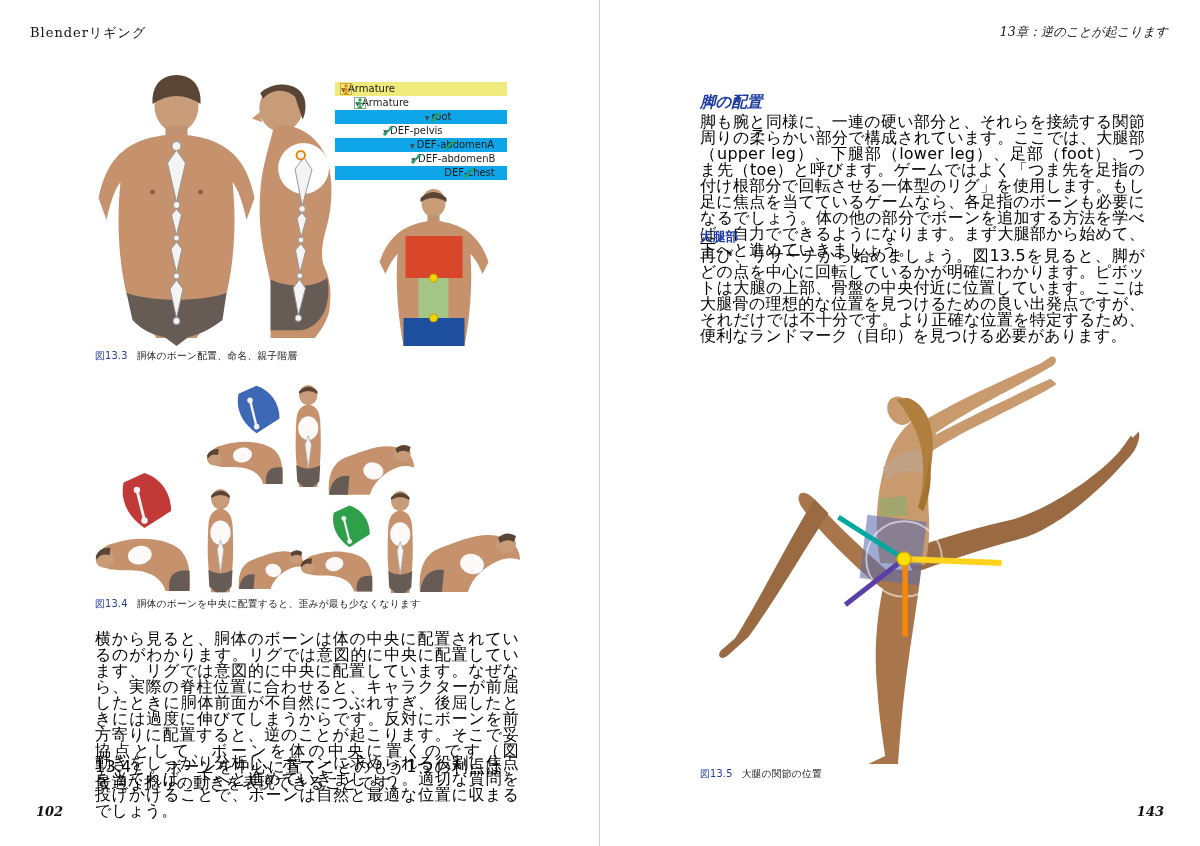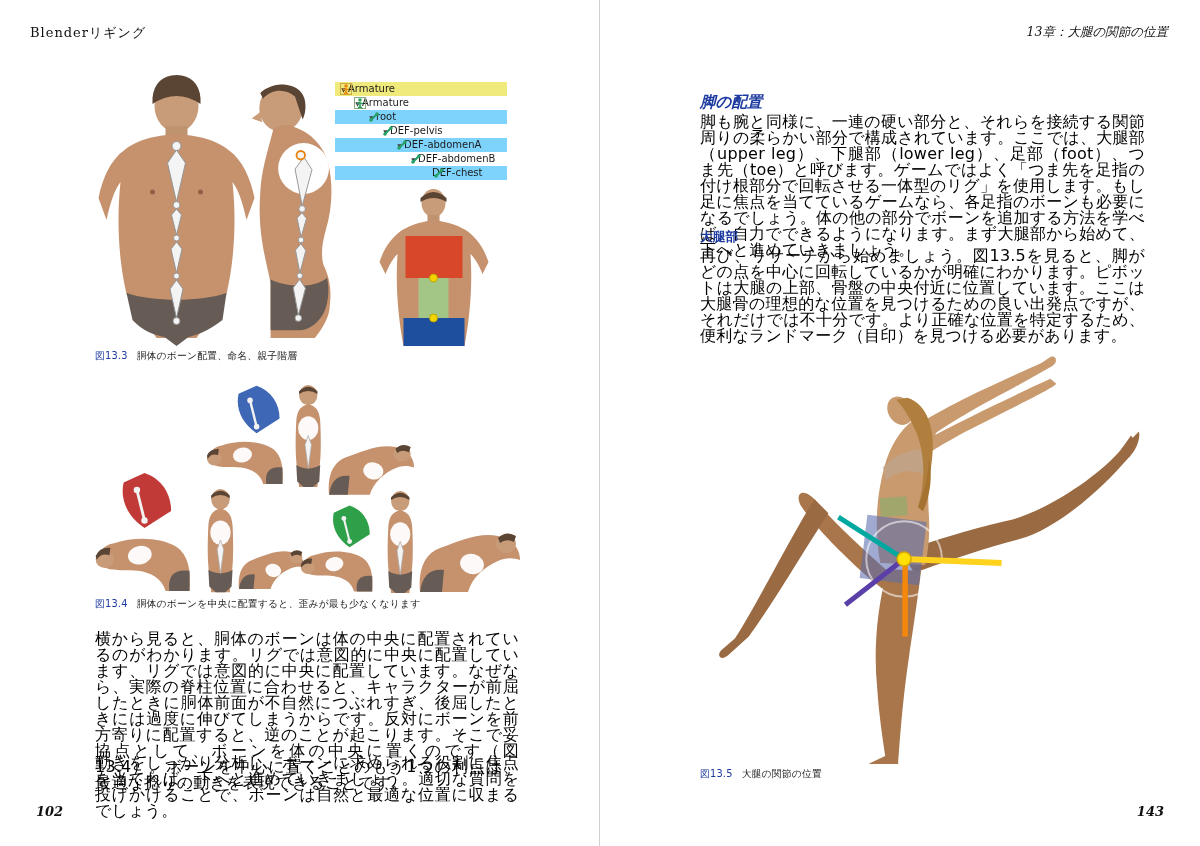--- a/index.html
+++ b/index.html
@@ -19,21 +19,21 @@
 
   .sec-heading{position:absolute;left:700px;top:92px;font-size:15.5px;font-weight:bold;font-style:italic;color:var(--heading-blue,#1c3aa0);}
   .sub-heading{position:absolute;left:700px;top:229px;font-size:12.8px;font-weight:bold;color:var(--heading-blue,#1c3aa0);}
 
   
   .fig133{position:absolute;left:95px;top:68px;width:412px;height:280px;}
   .fig133 svg{position:absolute;}
   .outliner{position:absolute;left:240px;top:14px;width:172px;height:98px;background:#fff;
             font-size:10px;color:#1b1b1b;}
   .ol-row{height:14px;display:flex;align-items:center;white-space:nowrap;}
-  .ol-row.stripe{background:#7dd3fc;}
+  .ol-row.stripe{background:#0ea5e9;justify-content:center;}
   .ol-row.hl{background:var(--outliner-highlight,#f0e97c);}
   .ol-tri{font-size:6px;color:#444;width:9px;text-align:center;flex:0 0 auto;}
   .ol-ic{width:12px;height:12px;margin:0 3px 0 1px;flex:0 0 auto;}
   .ol-label{line-height:14px;}
 
   
   .fig134{position:absolute;left:92px;top:376px;width:430px;height:218px;}
   
   .fig135{position:absolute;left:703px;top:348px;width:438px;height:416px;}
 </style>
@@ -223,21 +223,21 @@
       <span class="fig-label">図13.4</span><span>胴体のボーンを中央に配置すると、歪みが最も少なくなります</span>
     </div>
 
     <p class="bodytext" style="left:95px;top:631px;width:424px;margin:0">横から見ると、胴体のボーンは体の中央に配置されているのがわかります。リグでは意図的に中央に配置しています、リグでは意図的に中央に配置しています。なぜなら、実際の脊柱位置に合わせると、キャラクターが前屈したときに胴体前面が不自然につぶれすぎ、後屈したときには過度に伸びてしまうからです。反対にボーンを前方寄りに配置すると、逆のことが起こります。そこで妥協点として、ボーンを体の中央に置くのです（図13.4）。ボーンを中心に置くことのもう1つの利点は、最適な捻りの動きを表現できることです。</p>
     <p class="bodytext" style="left:95px;top:755px;width:424px;margin:0">動きをしっかり分析し、ボーンに求められる役割に焦点を当てれば、下へと進めていきましょう。適切な質問を投げかけることで、ボーンは自然と最適な位置に収まるでしょう。</p>
 
     <div class="folio left">102</div>
   </div>
 
   <div>
-    <div class="running-head right">13章：大腿の関節の位置</div>
+    <div class="running-head right">13章：逆のことが起こります</div>
 
     <h2 class="sec-heading" style="margin:0">脚の配置</h2>
     <p class="bodytext" style="left:700px;top:114px;width:445px;margin:0">脚も腕と同様に、一連の硬い部分と、それらを接続する関節周りの柔らかい部分で構成されています。ここでは、大腿部（upper leg）、下腿部（lower leg）、足部（foot）、つま先（toe）と呼びます。ゲームではよく「つま先を足指の付け根部分で回転させる一体型のリグ」を使用します。もし足に焦点を当てているゲームなら、各足指のボーンも必要になるでしょう。体の他の部分でボーンを追加する方法を学べば、自力でできるようになります。まず大腿部から始めて、下へと進めていきましょう。</p>
 
     <h3 class="sub-heading" style="margin:0">大腿部</h3>
     <p class="bodytext" style="left:700px;top:248px;width:445px;margin:0">再び、リサーチから始めましょう。図13.5を見ると、脚がどの点を中心に回転しているかが明確にわかります。ピボットは大腿の上部、骨盤の中央付近に位置しています。ここは大腿骨の理想的な位置を見つけるための良い出発点ですが、それだけでは不十分です。より正確な位置を特定するため、便利なランドマーク（目印）を見つける必要があります。</p>
 
     <div class="fig135">
       <svg width="438" height="416" viewBox="0 0 440 418">
 

